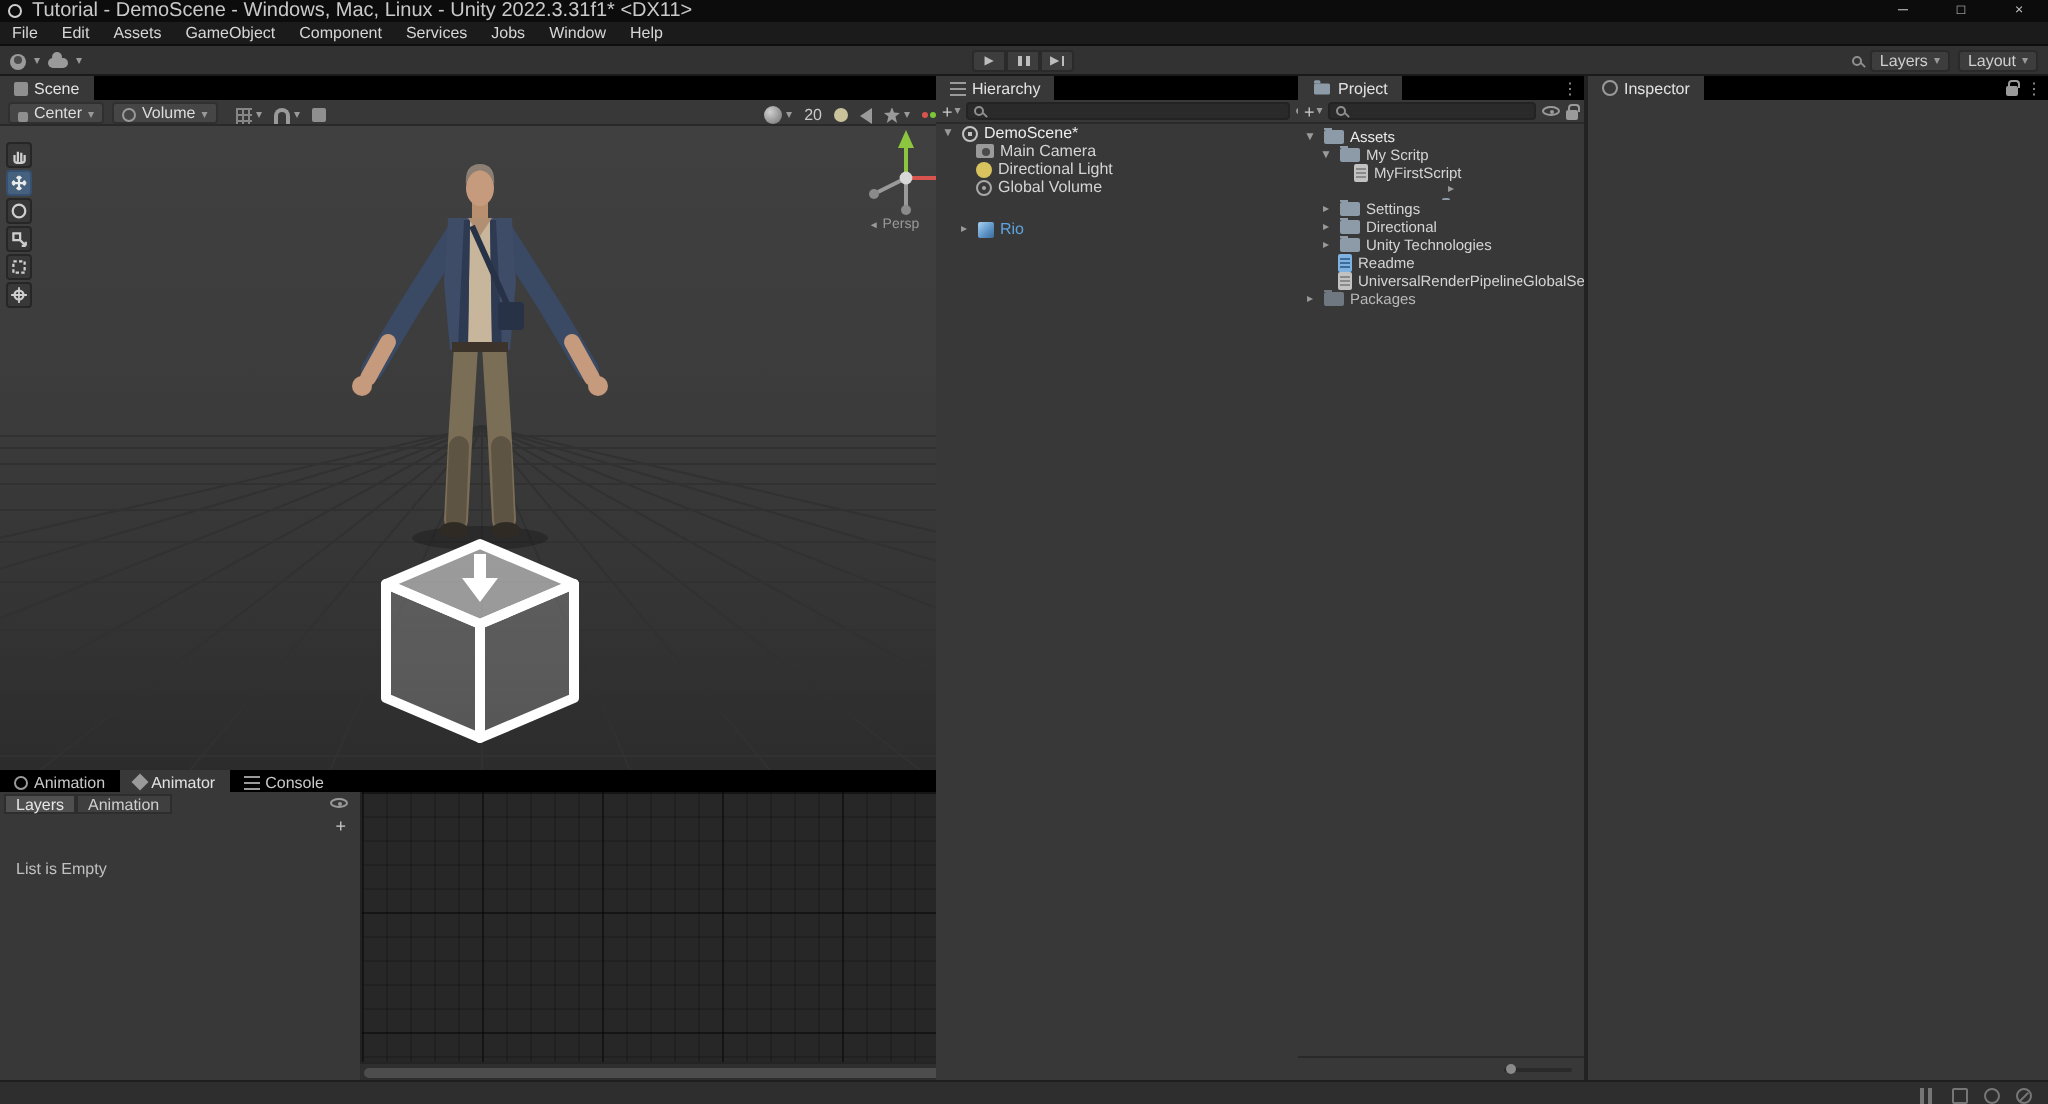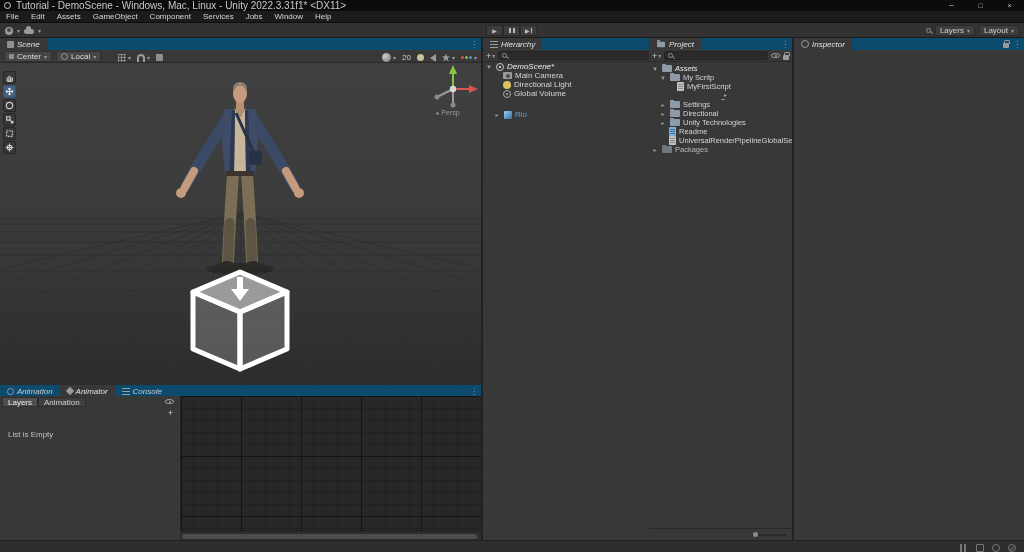--- a/index.html
+++ b/index.html
@@ -71,38 +71,38 @@
   .ico-star { width:8px; height:8px; background:#9a9a9a; clip-path:polygon(50% 0,63% 35%,100% 38%,72% 60%,82% 100%,50% 76%,18% 100%,28% 60%,0 38%,37% 35%); flex:none; }
   .ico-axes { display:flex; gap:1px; flex:none; }
   .ico-axes i { width:3px; height:3px; border-radius:50%; display:block; }
   .ico-axes i:nth-child(1){ background:#d9534f; } .ico-axes i:nth-child(2){ background:#7ec636; } .ico-axes i:nth-child(3){ background:#4f8edc; }
   .ico-tabsq { width:7px; height:7px; background:#8f8f8f; border-radius:1px; flex:none; }
   .ico-clock { width:7px; height:7px; border:1px solid #9a9a9a; border-radius:50%; flex:none; }
   .ico-diamond { width:6px; height:6px; background:#9a9a9a; transform:rotate(45deg); flex:none; }
 
   
   .panel { position:absolute; top:38px; height:502px; background:#383838; }
-  .tabstrip { position:absolute; left:0; top:0; right:0; height:12px; background:#0c4a6e; display:flex;font-style:italic; }
+  .tabstrip { position:absolute; left:0; top:0; right:0; height:12px; background:#000000; display:flex; }
   .ptab { height:12px; display:flex; align-items:center; gap:3px; padding:0 7px; color:#c9c9c9; font-size:8px; white-space:nowrap; }
   .ptab.active { background:#383838; color:#e2e2e2; }
   .stripmore { position:absolute; right:3px; top:0; height:12px; display:flex; align-items:center; gap:4px; color:#9a9a9a; font-size:8px; }
   .ptoolbar { position:absolute; left:0; top:12px; right:0; height:12px; background:#383838; border-bottom:1px solid #2a2a2a; display:flex; align-items:center; padding:0 3px; gap:3px; }
   .plusbtn { display:flex; align-items:center; color:#c9c9c9; gap:1px; font-size:9px; }
   .searchbox { flex:1; height:9px; background:#2a2a2a; border:1px solid #232323; border-radius:2px; display:flex; align-items:center; padding:0 3px; gap:3px; }
 
   .trow { position:absolute; left:0; right:0; height:9px; display:flex; align-items:center; gap:3px; white-space:nowrap; overflow:hidden; }
   .trow .ar { width:8px; text-align:center; color:#9a9a9a; font-size:6px; flex:none; }
   .trow .lbl { color:#d4d4d4; }
-  .trow .lbl.strong { color:#ececec;font-style:italic; }
+  .trow .lbl.strong { color:#ececec; }
   .trow .lbl.prefab { color:#5fa3dd; }
   .trow .rowend { position:absolute; right:4px; color:#9a9a9a; }
 
   
   .scenetoolbar { position:absolute; left:0; top:12px; width:481px; height:13px; background:#383838; border-bottom:1px solid #292929; }
-  .dd { height:11px; background:#464646; border:1px solid #303030; border-radius:2px; display:flex; align-items:center; padding:0 4px; gap:3px; color:#dcdcdc; font-size:8px; }
+  .dd { height:11px; background:#464646; border:1px solid #303030; border-radius:2px; display:flex; align-items:flex-end; padding:0 4px; gap:3px; color:#dcdcdc; font-size:8px; }
   .tico { display:flex; align-items:center; gap:2px; }
   .viewport { position:absolute; left:0; top:25px; width:481px; height:322px;
       background:linear-gradient(180deg,#404040 0%,#3c3c3c 40%,#343434 75%,#2c2c2c 100%); overflow:hidden; }
   .tools { position:absolute; left:3px; top:8px; display:flex; flex-direction:column; gap:1px; }
   .toolbtn { width:13px; height:13px; background:#383838; border:1px solid #262626; border-radius:2px; display:flex; align-items:center; justify-content:center; }
   .toolbtn.sel { background:#46617e; border-color:#355071; }
   .persplabel { position:absolute; left:417px; top:46px; width:60px; text-align:center; color:#9a9a9a; font-size:7px; }
 
   
   .animator { position:absolute; left:0; top:385px; width:481px; height:155px; background:#383838; }
@@ -200,21 +200,21 @@
 
     <div class="scenetoolbar">
       <div class="tgrp" style="left:4px; top:1px;">
         <div class="dd">
           <span class="ico-tabsq" style="width:5px;height:5px;"></span>
           <span>Center</span>
           <span class="caret">▾</span>
         </div>
         <div class="dd">
           <span class="ico-clock"></span>
-          <span>Local</span>
+          <span>Volume</span>
           <span class="caret">▾</span>
         </div>
       </div>
       <div class="tgrp" style="left:118px; top:2px; gap:6px;">
         <span class="tico">
             <span class="ico-grid"></span>
             <span class="caret">▾</span>
           </span>
         <span class="tico">
             <span class="ico-magnet"></span>
@@ -395,21 +395,21 @@
       <span style="position:absolute; right:7px; top:12px; color:#c9c9c9; font-size:9px;">+</span>
       <span style="position:absolute; left:8px; top:34px; color:#c0c0c0;">List is Empty</span>
     </div>
 
     <div class="graph"></div>
     <div class="hscroll">
       <div class="hthumb"></div>
     </div>
   </div>
 
-  <div class="panel" style="left:483px; width:192px;">
+  <div class="panel" style="left:468px; width:192px;">
     <div class="tabstrip">
       <div class="ptab active">
         <span class="ico-list"></span>
         <span>Hierarchy</span>
       </div>
       <div class="stripmore">⋮</div>
     </div>
     <div class="ptoolbar">
       <span class="plusbtn">
           <span>+</span>

